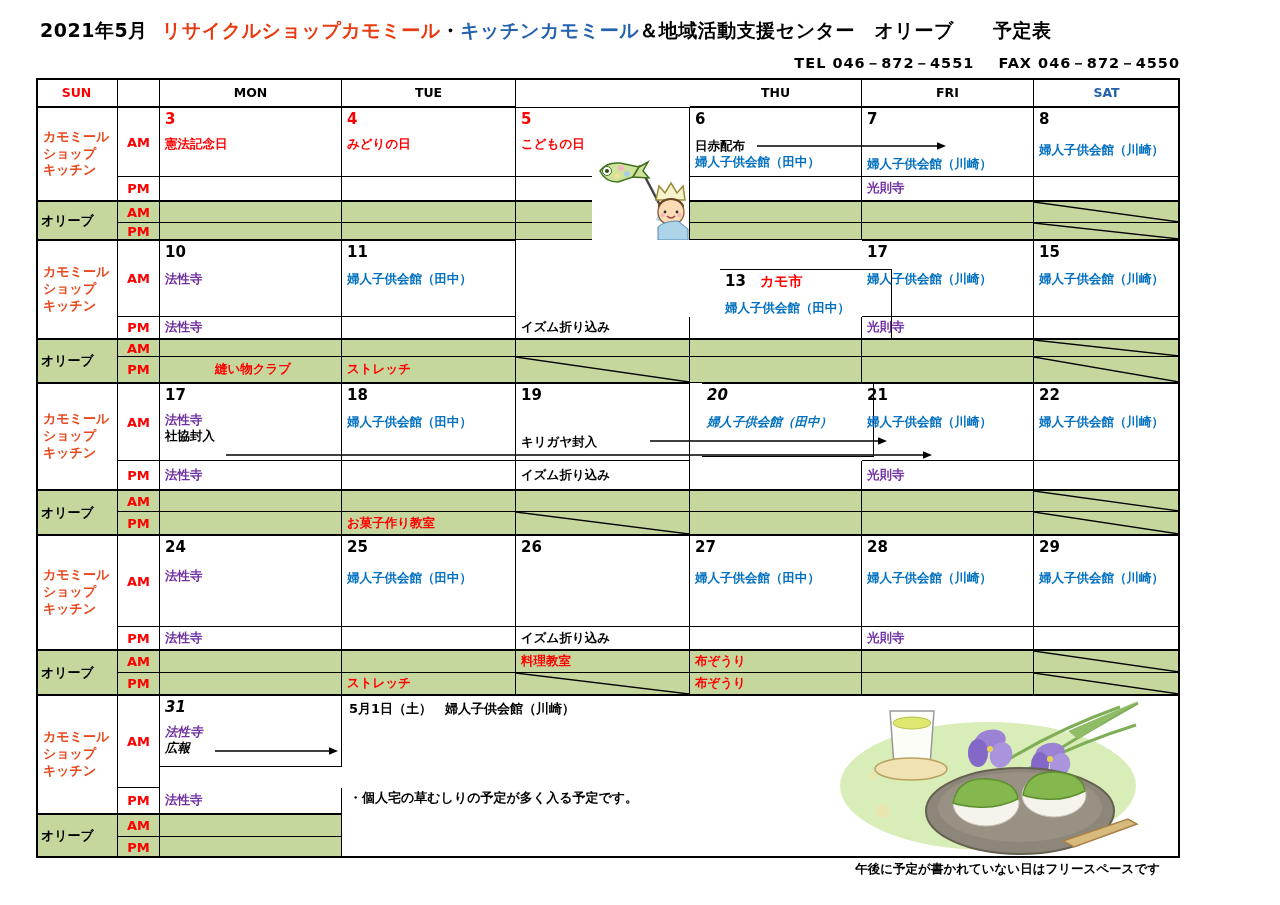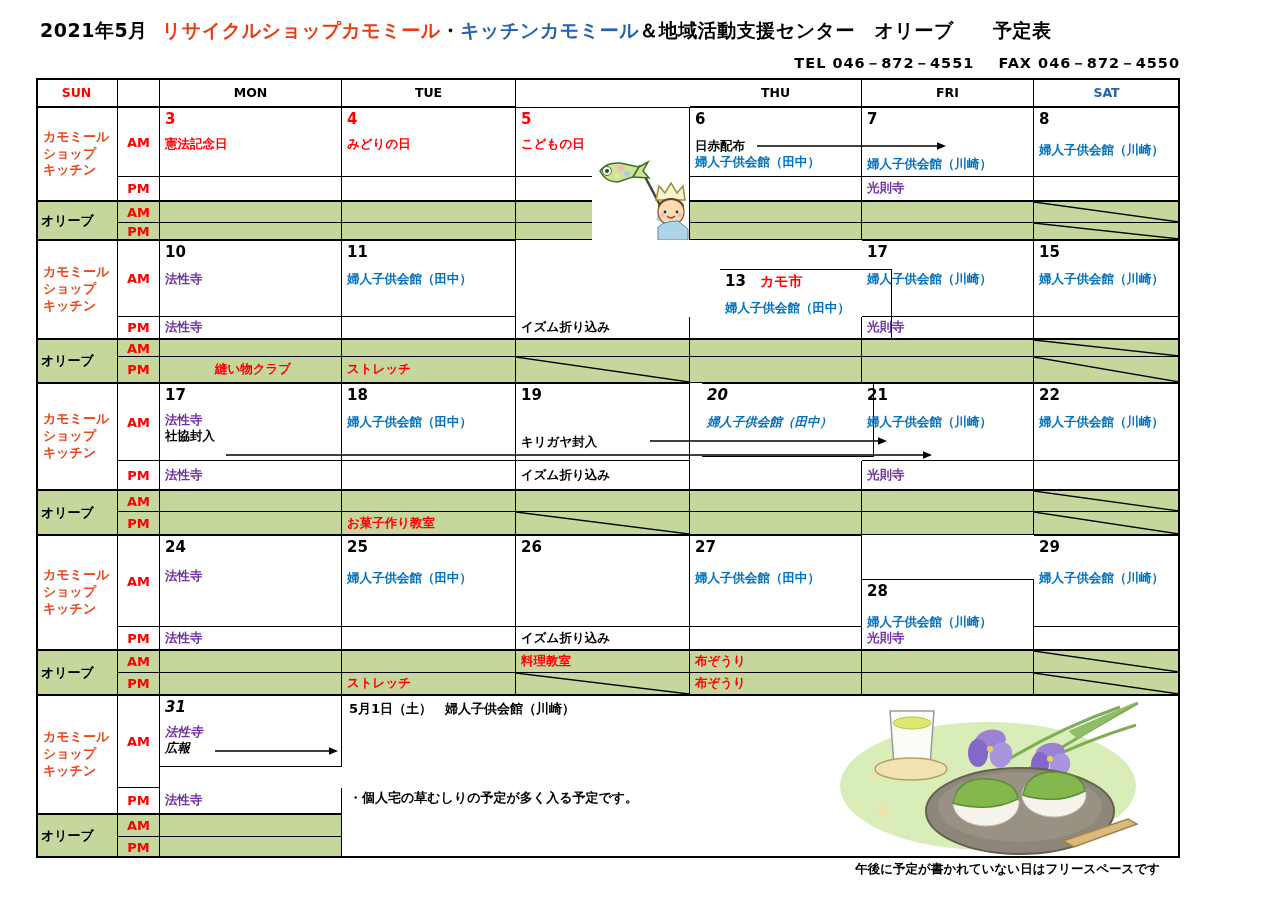--- a/index.html
+++ b/index.html
@@ -310,21 +310,21 @@
         <div class="date">27</div>
         <div class="ent c-blue" style="margin-top: 12px;">婦人子供会館（田中）</div>
       </div>
       <div class="cell vcen" style="left: 654px; top: 549px; width: 172px; height: 23px;"></div>
       <div class="cell green bt vcen" style="left: 654px; top: 572px; width: 172px; height: 23px;">
         <div class="ent c-red">布ぞうり</div>
       </div>
       <div class="cell green vcen" style="left: 654px; top: 595px; width: 172px; height: 22px;">
         <div class="ent c-red">布ぞうり</div>
       </div>
-      <div class="cell bt" style="left: 826px; top: 457px; width: 172px; height: 92px; margin-top: 44px;">
+      <div class="cell bt" style="left: 826px; top: 457px; width: 172px; height: 92px;">
         <div class="date">28</div>
         <div class="ent c-blue" style="margin-top: 12px;">婦人子供会館（川崎）</div>
       </div>
       <div class="cell vcen" style="left: 826px; top: 549px; width: 172px; height: 23px;">
         <div class="ent c-purple">光則寺</div>
       </div>
       <div class="cell green bt vcen" style="left: 826px; top: 572px; width: 172px; height: 23px;"></div>
       <div class="cell green vcen" style="left: 826px; top: 595px; width: 172px; height: 22px;"></div>
       <div class="cell bt" style="left: 998px; top: 457px; width: 146px; height: 92px;">
         <div class="date">29</div>

